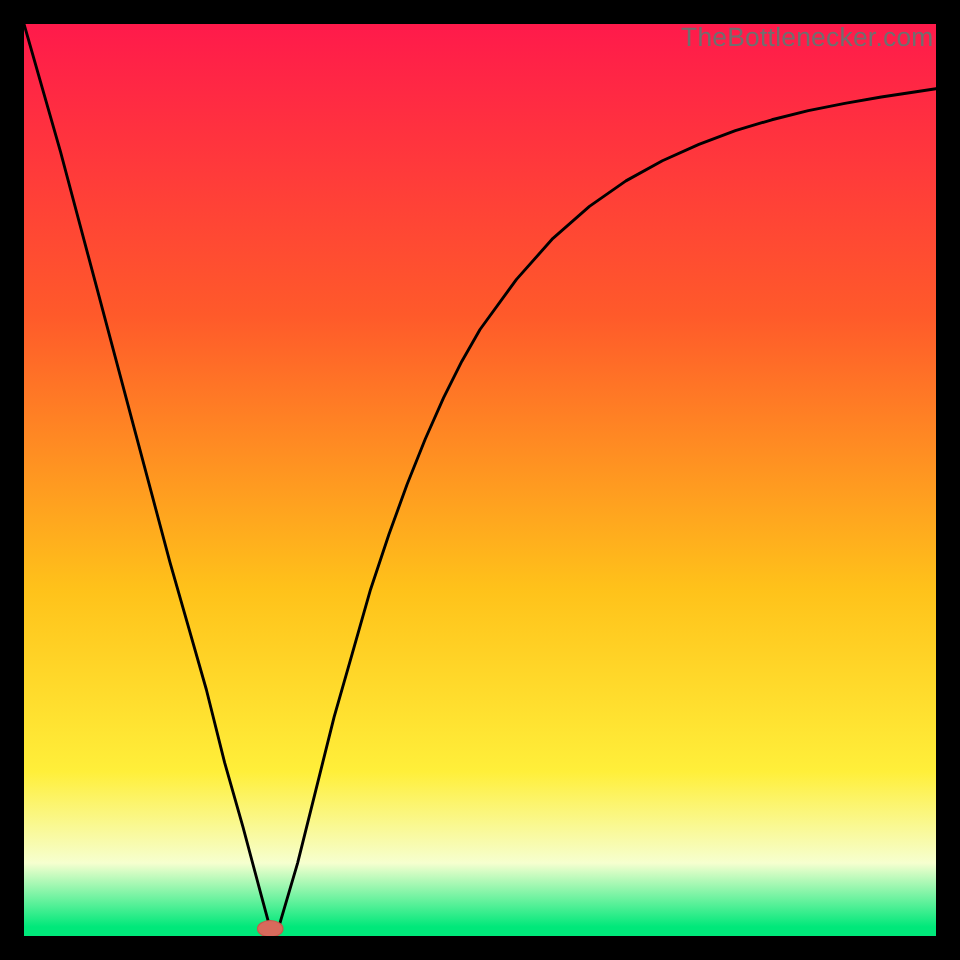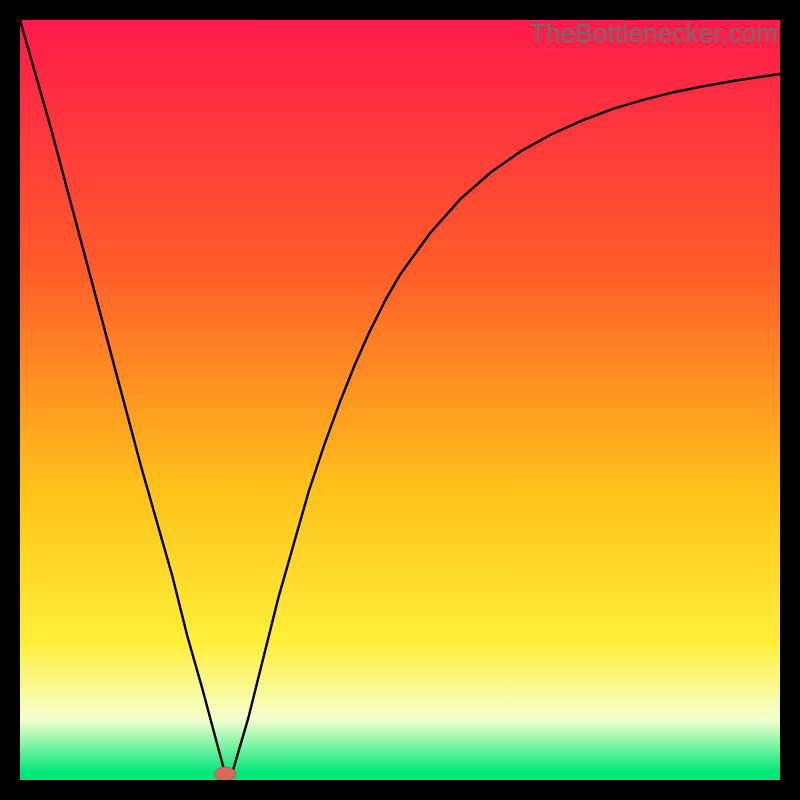--- a/index.html
+++ b/index.html
@@ -24,21 +24,21 @@
     left: 0;
     top: 0;
     width: 760px;
     height: 760px;
   }
   .watermark {
     position: absolute;
     top: -2px;
     right: 2px;
     color: #6f6f6f;
-    font-size: 26px;
+    font-size: 22px;
     font-weight: 500;
     letter-spacing: 0.2px;
     user-select: none;
   }
   svg { display: block; }
 </style>
 </head>
 <body>
 
 <div class="frame">

